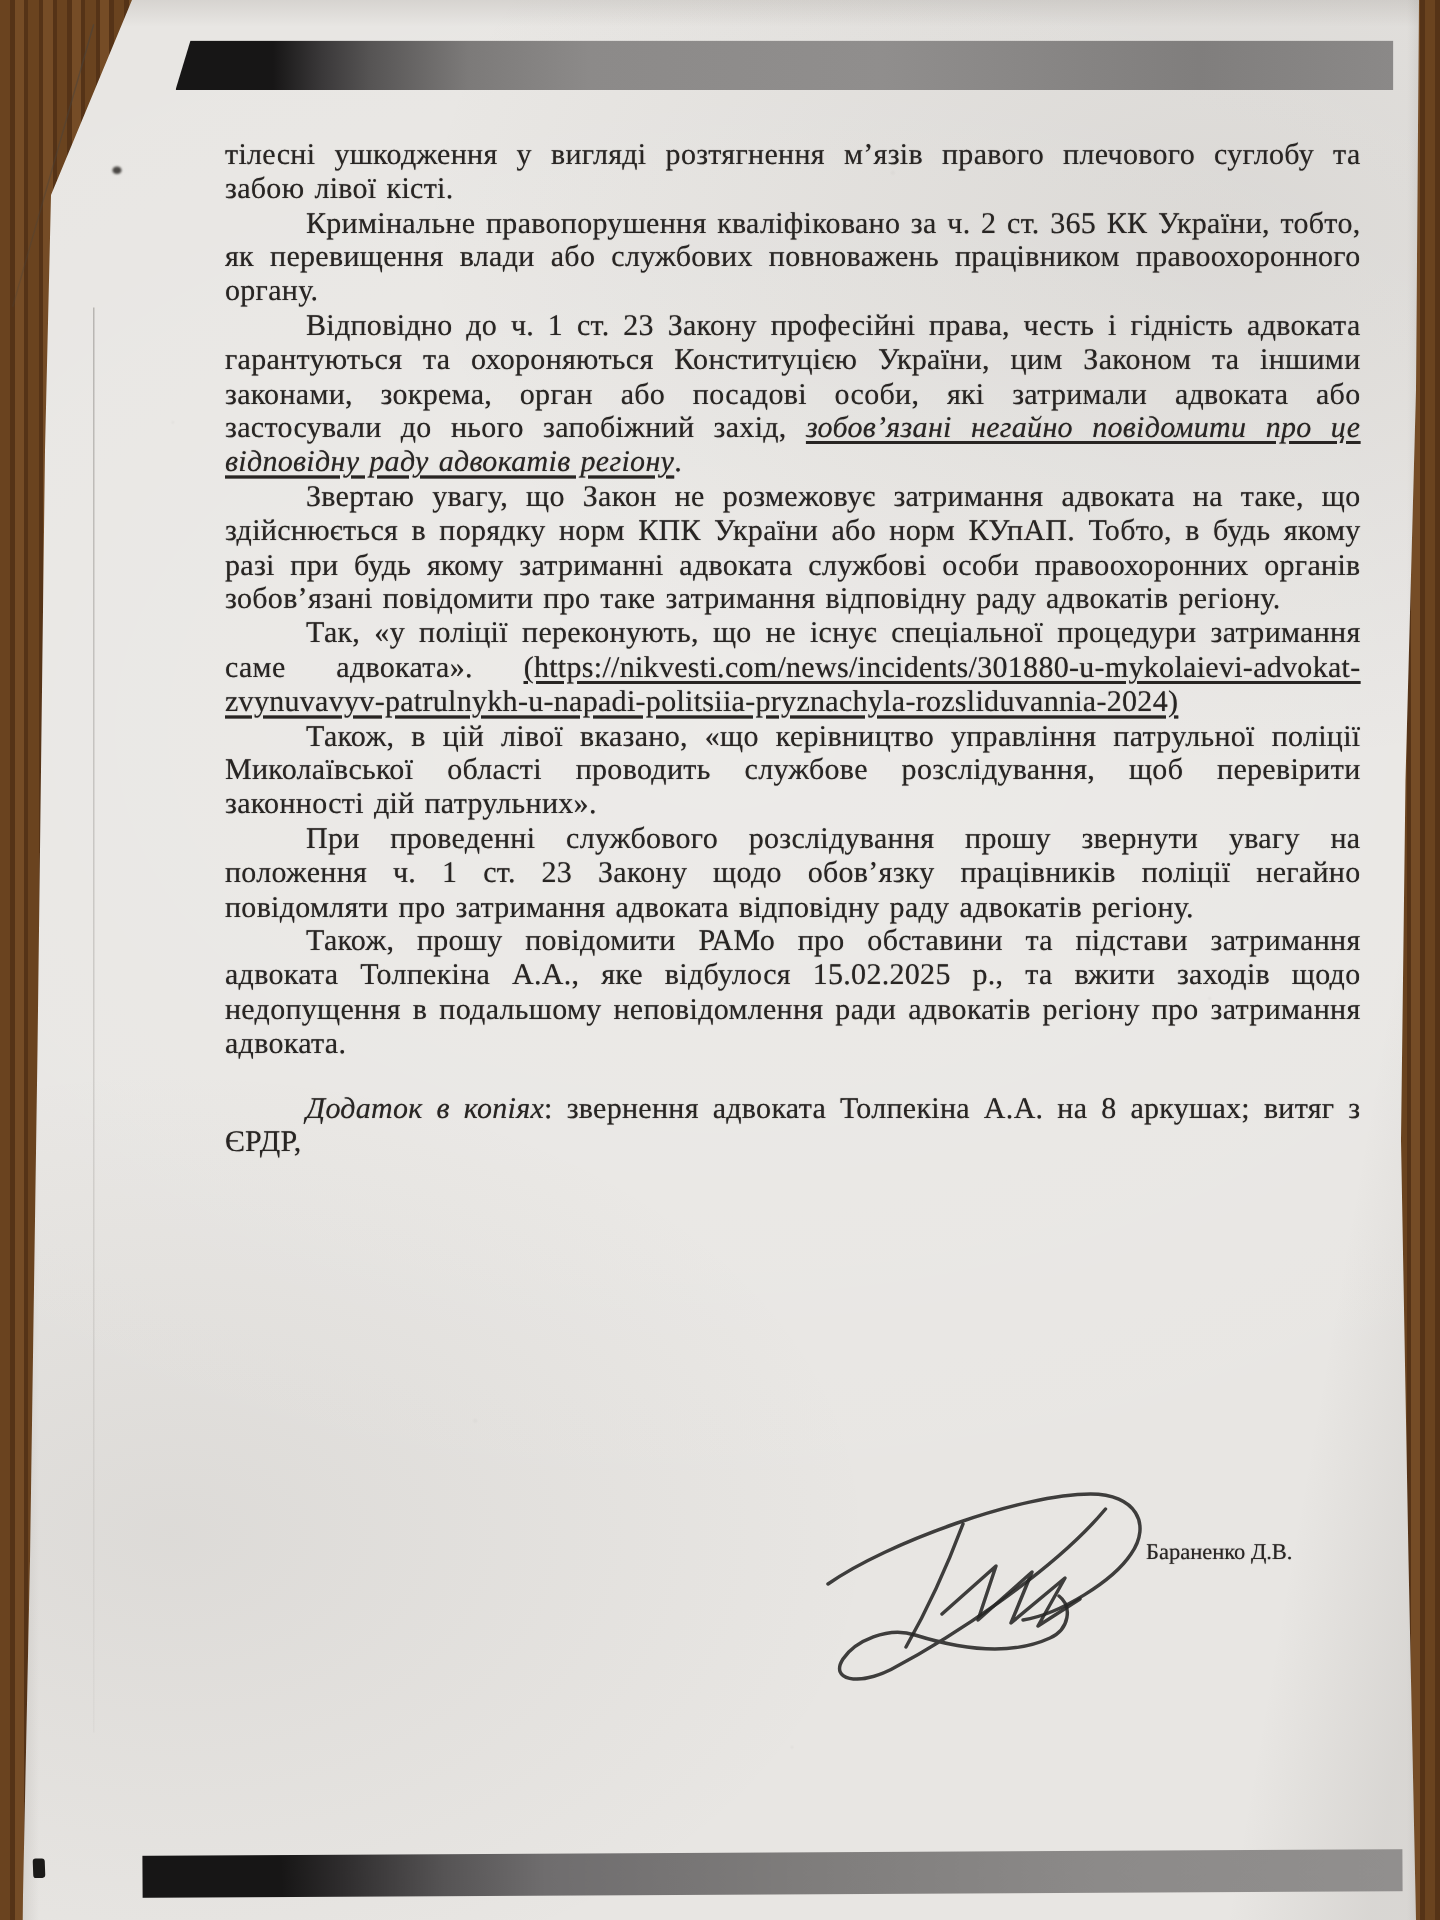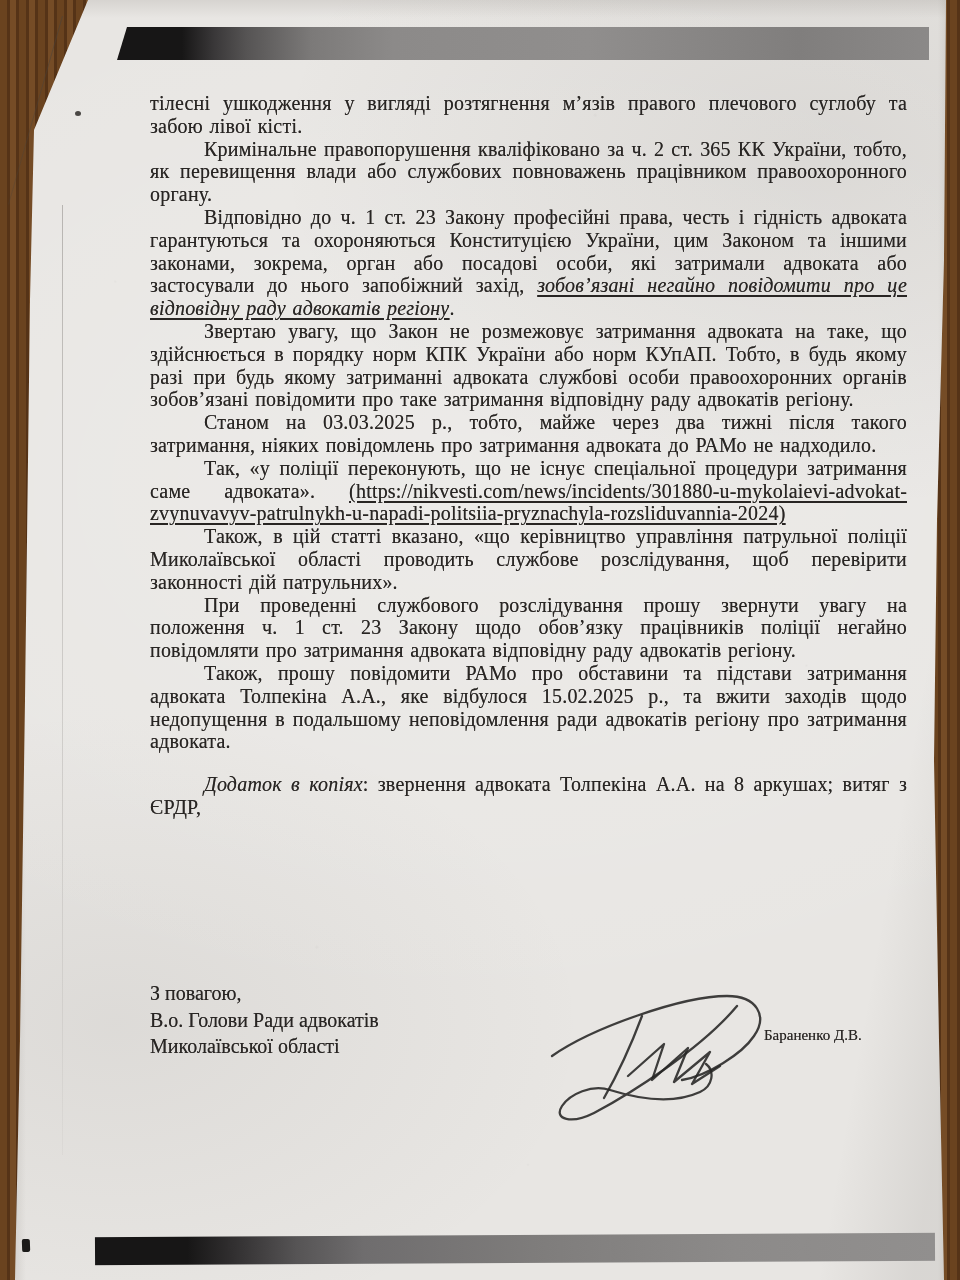--- a/index.html
+++ b/index.html
@@ -119,33 +119,27 @@
   <div class="crease-diag"></div>
   <div class="crease-vert"></div>
   <div class="speck"></div>
   <div class="tick-bottom-left"></div>
 
   <div class="doc-body">
       <p class=""><span class="run-n">тілесні ушкодження у вигляді розтягнення м’язів правого плечового суглобу та забою лівої кісті.</span></p>
       <p class="indent"><span class="run-n">Кримінальне правопорушення кваліфіковано за ч. 2 ст. 365 КК України, тобто, як перевищення влади або службових повноважень працівником правоохоронного органу.</span></p>
       <p class="indent"><span class="run-n">Відповідно до ч. 1 ст. 23 Закону професійні права, честь і гідність адвоката гарантуються та охороняються Конституцією України, цим Законом та іншими законами, зокрема, орган або посадові особи, які затримали адвоката або застосували до нього запобіжний захід, </span><span class="run-iu">зобов’язані негайно повідомити про це відповідну раду адвокатів регіону</span><span class="run-n">.</span></p>
       <p class="indent"><span class="run-n">Звертаю увагу, що Закон не розмежовує затримання адвоката на таке, що здійснюється в порядку норм КПК України або норм КУпАП. Тобто, в будь якому разі при будь якому затриманні адвоката службові особи правоохоронних органів зобов’язані повідомити про таке затримання відповідну раду адвокатів регіону.</span></p>
-      <p class="indent"><span class="run-n">Станом на 03.03.2025 р., тобто, майже через два тижні після такого затримання, ніяких повідомлень про затримання адвоката до РАМо не надходило.</span></p>
       <p class="indent"><span class="run-n">Так, «у поліції переконують, що не існує спеціальної процедури затримання саме адвоката». </span><span class="run-lu">(https://nikvesti.com/news/incidents/301880-u-mykolaievi-advokat-zvynuvavyv-patrulnykh-u-napadi-politsiia-pryznachyla-rozsliduvannia-2024)</span></p>
-      <p class="indent"><span class="run-n">Також, в цій статті вказано, «що керівництво управління патрульної поліції Миколаївської області проводить службове розслідування, щоб перевірити законності дій патрульних».</span></p>
+      <p class="indent"><span class="run-n">Також, в цій лівої вказано, «що керівництво управління патрульної поліції Миколаївської області проводить службове розслідування, щоб перевірити законності дій патрульних».</span></p>
       <p class="indent"><span class="run-n">При проведенні службового розслідування прошу звернути увагу на положення ч. 1 ст. 23 Закону щодо обов’язку працівників поліції негайно повідомляти про затримання адвоката відповідну раду адвокатів регіону.</span></p>
       <p class="indent"><span class="run-n">Також, прошу повідомити РАМо про обставини та підстави затримання адвоката Толпекіна А.А., яке відбулося 15.02.2025 р., та вжити заходів щодо недопущення в подальшому неповідомлення ради адвокатів регіону про затримання адвоката.</span></p>
       <p class="indent gap"><span class="run-i">Додаток в копіях</span><span class="run-n">: звернення адвоката Толпекіна А.А. на 8 аркушах; витяг з ЄРДР,</span></p>
     </div>
 
-  <div class="closing">
-    <div>З повагою,</div>
-    <div>В.о. Голови Ради адвокатів</div>
-    <div>Миколаївської області</div>
-  </div>
 
   <svg class="signature" viewBox="0 0 250 145" aria-hidden="true">
     <path d="M20,68 C60,40 150,8 195,8 C225,8 236,28 222,48 C210,66 175,88 150,92"></path>
     <path d="M205,18 C170,60 100,105 62,125 C40,136 21,132 30,118 C38,106 60,96 78,102 C110,112 142,116 168,104 C181,98 183,83 174,76"></path>
     <path d="M110,28 C101,52 88,82 72,110 M96,88 L132,56 L120,92 L156,60 L142,94 L178,64 L160,96 L188,78"></path>
   </svg>
 
   <div class="signer-name">Бараненко Д.В.</div>
 
 </div>

